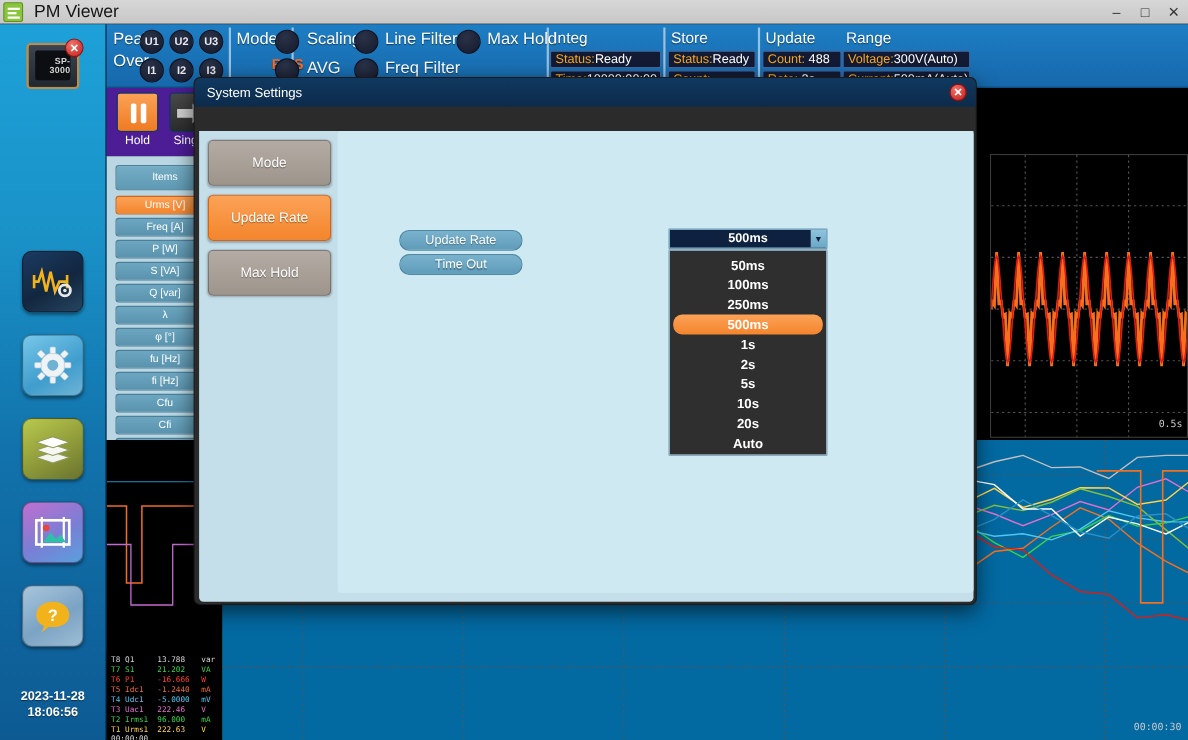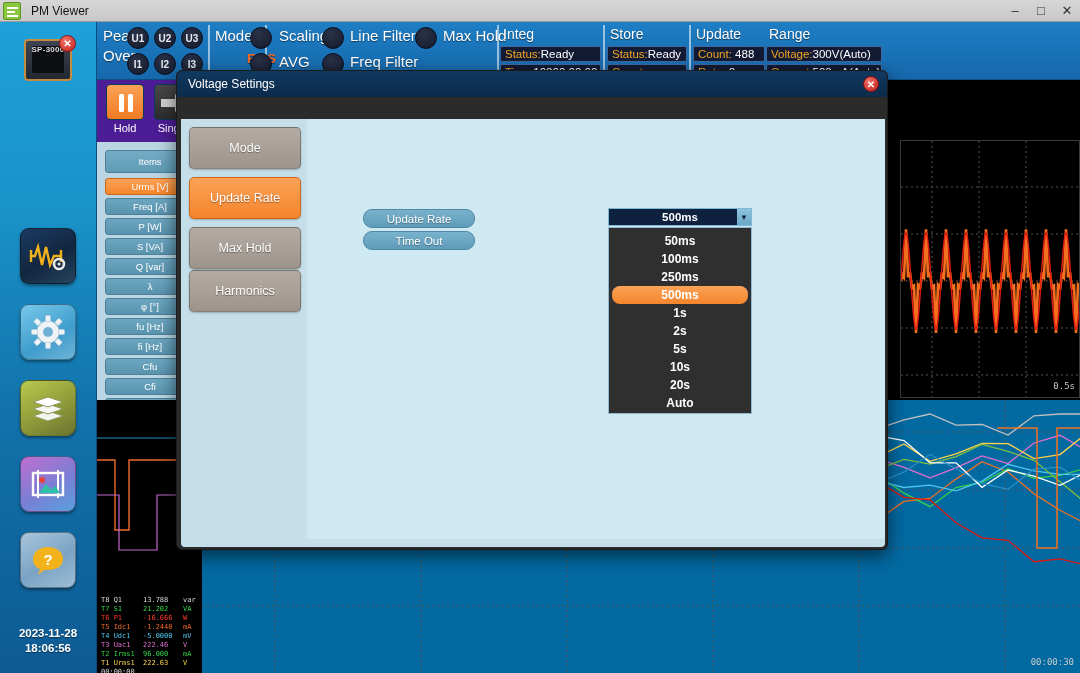--- a/index.html
+++ b/index.html
@@ -18,36 +18,36 @@
   }
   #app-logo{
     width:18px;height:18px;margin-left:3px;margin-right:10px;
     background:#8ac53e;border:1px solid #5f9220;border-radius:2px;
     position:relative; flex:none;
   }
   #app-logo i{position:absolute;left:3px;height:2px;background:#fff;display:block;}
   #app-logo i:nth-child(1){top:4px;width:11px;}
   #app-logo i:nth-child(2){top:8px;width:8px;}
   #app-logo i:nth-child(3){top:12px;width:11px;}
-  #apptitle{font-size:12px;color:#141414;}
+  #apptitle{font-size:16px;color:#141414;}
   #wincontrols{margin-left:auto;display:flex;height:22px;}
   #wincontrols div{width:26px;height:22px;display:flex;align-items:center;justify-content:center;font-size:13px;color:#333;}
   
   #rail{
     position:absolute;left:0;top:22px;width:97px;height:651px;
     background:linear-gradient(180deg,#1da1d8 0%,#1a93c9 28%,#1272ab 60%,#0d5a93 100%);
     border-right:1px solid #0a4c7e;
   }
   #devicebtn{
     position:absolute;left:24px;top:17px;width:48px;height:42px;
     background:linear-gradient(#3b4450,#222831);
     border:2px solid #c58b3e;border-radius:4px;
   }
   #devscreen{position:absolute;left:6px;top:5px;right:6px;bottom:6px;background:#0c0e12;border-radius:2px;
-    display:flex;flex-direction:row;align-items:flex-start;justify-content:center;}
+    display:flex;flex-direction:column;align-items:flex-end;justify-content:center;}
   #devscreen span{font-size:8px;font-weight:bold;color:#d9d9d9;line-height:8px;letter-spacing:.3px;}
   #devx{position:absolute;right:-6px;top:-6px;width:17px;height:17px;border-radius:50%;
     background:radial-gradient(circle at 35% 30%,#f4726a,#c3201c);border:1px solid #8d1210;
     color:#fff;font-size:10px;font-weight:bold;display:flex;align-items:center;justify-content:center;}
   .railicon{
     position:absolute;left:20px;width:56px;height:56px;border-radius:9px;
     border:1px solid rgba(0,0,0,.35);
     box-shadow:0 2px 3px rgba(0,0,0,.4);
     display:flex;align-items:center;justify-content:center;
   }
@@ -469,30 +469,29 @@
       <path d="M0,35.6L26,35.6L26,35.6L52,35.6L52,35.6L78,35.6L78,35.6L104,35.6L104,35.6L130,35.6L130,35.6L156,35.6L156,35.6L182,35.6L182,35.6L208,35.6L208,35.6L234,35.6L234,35.6L260,35.6L260,35.6L286,35.6L286,35.6L312,35.6L312,35.6L338,35.6L338,35.6L364,42.9L364,42.9L390,57.4L390,57.4L416,63.7L416,63.7L442,45.3L442,45.3L468,65.8L468,65.8L494,67.0L494,67.0L520,66.3L520,66.3L546,83.5L546,83.5L572,97.6L572,97.6L598,84.1L598,84.1L624,104.8L624,104.8L650,99.1L650,99.1L676,82.8L676,82.8L702,72.2L702,72.2L728,54.4L728,54.4L754,68.8L754,68.8L780,83.4L780,83.4L806,89.3L806,89.3L832,69.1L832,69.1L858,67.1L858,67.1L884,83.9" fill="none" stroke="#2a8fc4" stroke-width="1.3"></path>
       <path d="M0,36.8L26,36.8L26,36.8L52,36.8L52,36.8L78,36.8L78,36.8L104,36.8L104,36.8L130,36.8L130,36.8L156,36.8L156,36.8L182,36.8L182,36.8L208,36.8L208,36.8L234,36.8L234,36.8L260,36.8L260,36.8L286,36.8L286,36.8L312,36.8L312,36.8L338,36.8L338,36.8L364,36.5L364,36.5L390,24.3L390,24.3L416,14.0L416,14.0L442,14.0L442,14.0L468,20.8L468,20.8L494,26.9L494,26.9L520,20.5L520,20.5L546,30.1L546,30.1L572,15.1L572,15.1L598,33.7L598,33.7L624,18.0L624,18.0L650,42.8L650,42.8L676,28.6L676,28.6L702,19.8L702,19.8L728,14.0L728,14.0L754,25.1L754,25.1L780,24.5L780,24.5L806,35.0L806,35.0L832,15.8L832,15.8L858,14.0L858,14.0L884,14.0" fill="none" stroke="#c0c0c0" stroke-width="1.3"></path>
       <path d="M460,28 L500,28 L500,148 L520,148 L520,28 L560,28" fill="none" stroke="#f4701e" stroke-width="1.5"></path>
       <path d="M795,28 L835,28 L835,148 L855,148 L855,28 L895,28" fill="none" stroke="#f4701e" stroke-width="1.5"></path>
     </svg>
   <div class="gridlabel" style="right:6px;bottom:6px;">00:00:30</div>
 </div>
 
 <div id="dialog">
   <div id="dlg-title">
-    <span>Voltage Settings</span>
+    <span>System Settings</span>
     <div id="dlg-close">✕</div>
   </div>
 
 
   <div id="dlg-body">
     <div class="navbtn grey" style="top:8px;">Mode</div>
     <div class="navbtn sel" style="top:58px;">Update Rate</div>
     <div class="navbtn grey" style="top:108px;">Max Hold</div>
-    <div class="navbtn grey" style="top:151px;">Harmonics</div>
 
     <div id="dlg-inner"></div>
 
     <div class="pillbtn" style="left:182px;top:90px;">Update Rate</div>
     <div class="pillbtn" style="left:182px;top:112px;">Time Out</div>
   </div>
 
   <div id="combo">
     <span>500ms</span>
     <div id="combo-arrow">▼</div>

